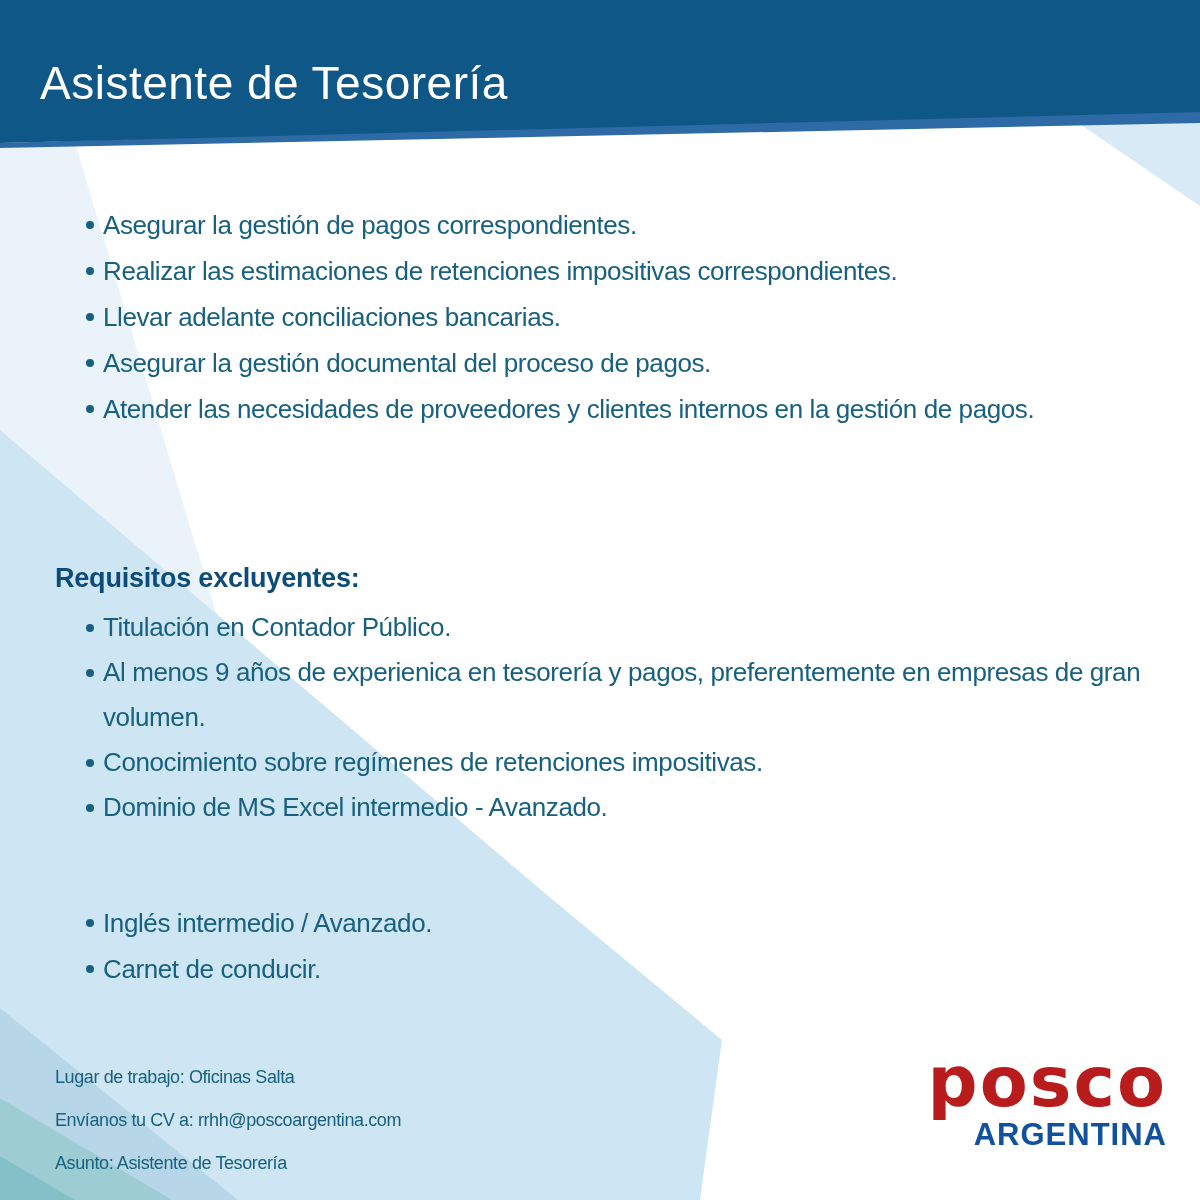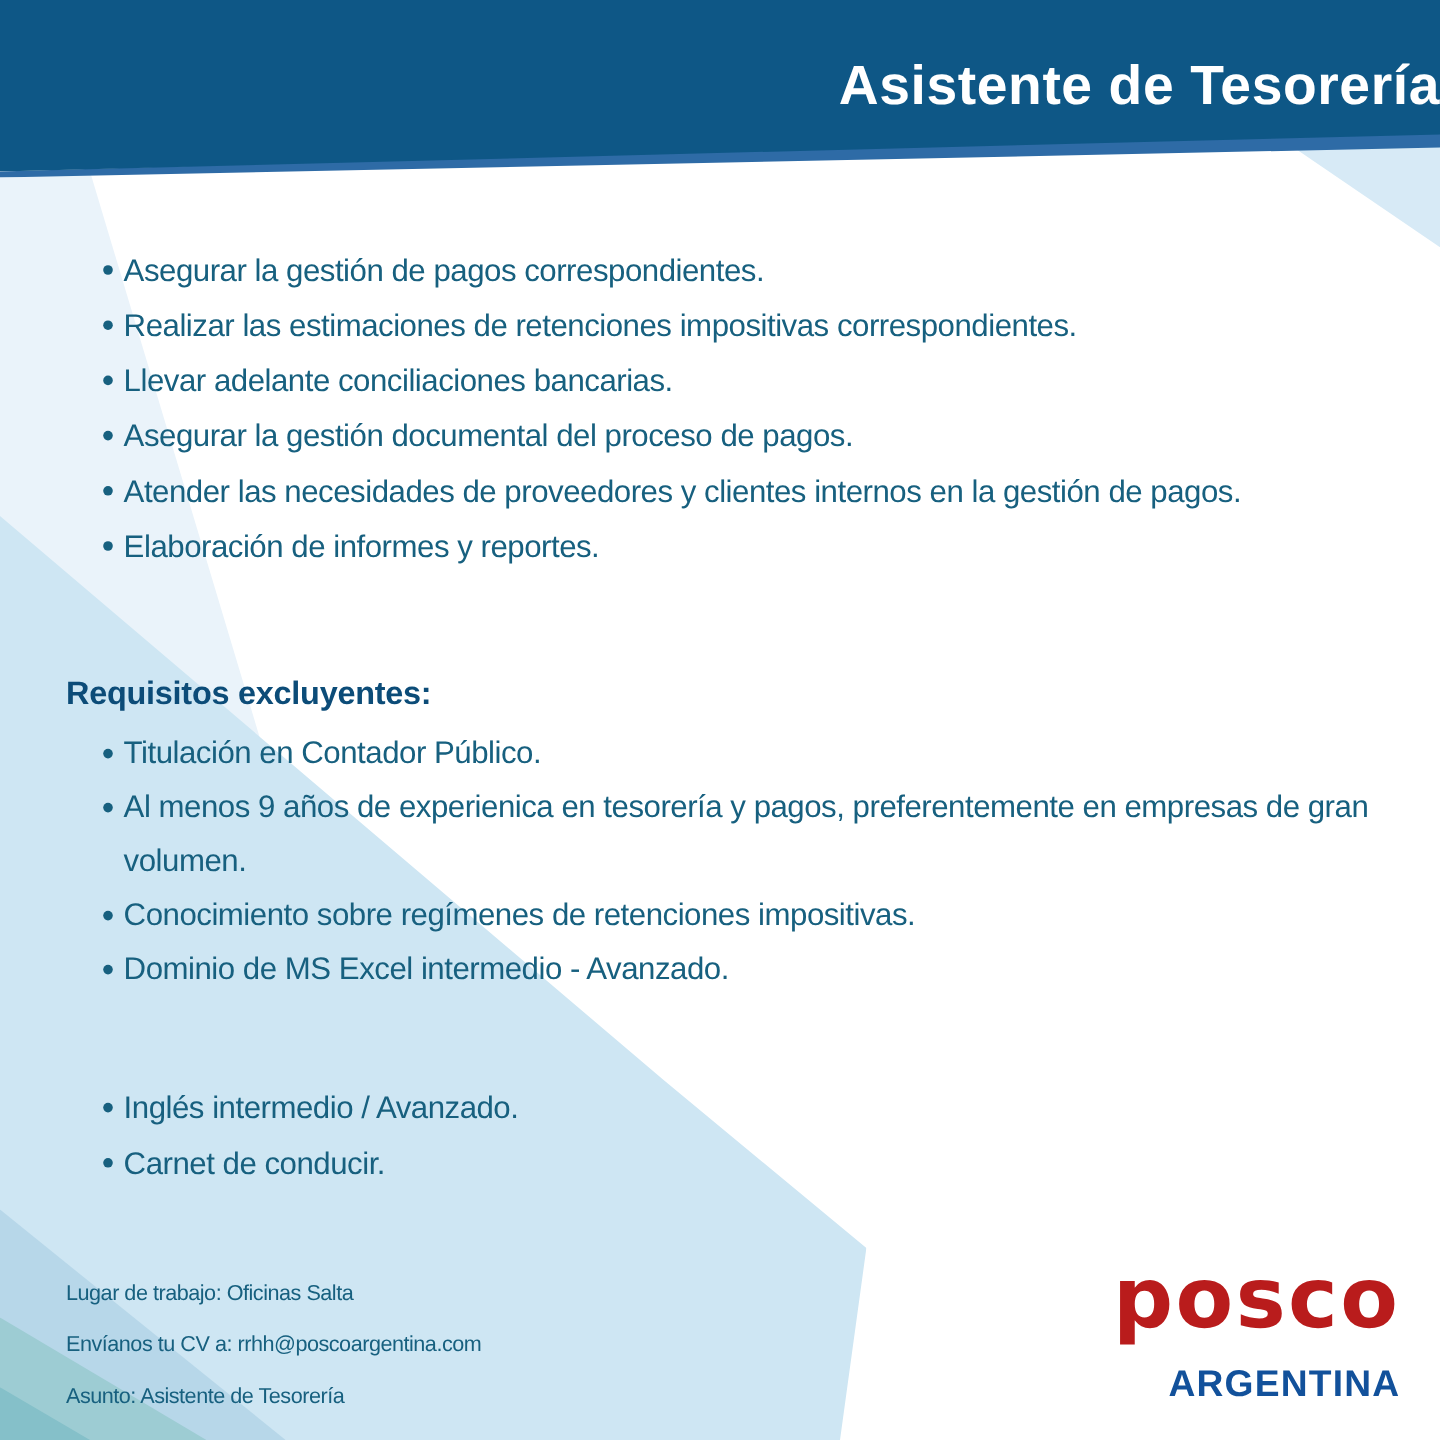--- a/index.html
+++ b/index.html
@@ -12,22 +12,22 @@
   .wash-a{background:#eaf3fa;clip-path:polygon(0px 143px,75px 143px,392px 1200px,0px 1200px);}
   .band-c{background:#cee6f3;clip-path:polygon(0px 430px,553px 900px,722px 1040px,700px 1200px,0px 1200px);}
   .band-d{background:#b7d7e9;clip-path:polygon(0px 1008px,238px 1200px,0px 1200px);}
   .band-e{background:#9dccd3;clip-path:polygon(0px 1098px,172px 1200px,0px 1200px);}
   .band-f{background:#85c0c9;clip-path:polygon(0px 1156px,75px 1200px,0px 1200px);}
   .tri-right{background:#d7eaf6;clip-path:polygon(1068px 116px,1200px 110px,1200px 206px);}
   
   .banner-stripe{background:#2e6ba6;clip-path:polygon(0px 143px,1200px 107px,1200px 123px,0px 148px);}
   .banner{background:#0e5786;clip-path:polygon(0px 0px,1200px 0px,1200px 112px,0px 143px);}
   .title{
-    position:absolute;top:44px;left:0;right:0;margin:0;padding-left:28px;
-    text-align:right;color:#ffffff;font-size:46px;font-weight:700;letter-spacing:0.5px;
+    position:absolute;top:44px;left:0;right:0;margin:12px;padding-left:28px;
+    text-align:left;color:#ffffff;font-size:46px;font-weight:400;letter-spacing:0.5px;
   }
   
   .sec{position:absolute;left:55px;width:1110px;}
   .sec h2{margin:0;font-size:27px;font-weight:700;color:#0c4c78;letter-spacing:-0.2px;line-height:30px;}
   .sec ul{list-style:none;margin:12px 0 0 0;padding:0;}
   .sec li{
     position:relative;padding-left:48px;max-width:1062px;
     color:#17607f;font-size:26px;line-height:46px;letter-spacing:-0.4px;
   }
   .sec.sec2 li{line-height:45px;}
@@ -41,21 +41,21 @@
   
   .footer{position:absolute;left:55px;top:1056px;width:700px;}
   .footer p{margin:0;color:#17607f;font-size:18px;line-height:43px;letter-spacing:-0.4px;}
   
   .logo{position:absolute;right:33px;top:1046px;text-align:right;}
   .logo-word{
     color:#b91c1c;font-size:70px;font-weight:700;line-height:72px;letter-spacing:2px;
     font-family:"DejaVu Sans", sans-serif;
   }
   .logo-sub{
-    color:#12519b;font-size:31px;font-weight:700;line-height:34px;letter-spacing:1px;margin-top:18px;
+    color:#12519b;font-size:31px;font-weight:700;line-height:34px;letter-spacing:1px;margin-top:0;
   }
 </style>
 </head>
 <body>
 
 <div class="page">
 
   <div class="layer wash-a"></div>
   <div class="layer band-c"></div>
   <div class="layer band-d"></div>
@@ -67,21 +67,20 @@
   <div class="layer banner"></div>
   <h1 class="title">Asistente de Tesorería</h1>
 
   <section class="sec sec1">
     <ul>
       <li>Asegurar la gestión de pagos correspondientes.</li>
       <li>Realizar las estimaciones de retenciones impositivas correspondientes.</li>
       <li>Llevar adelante conciliaciones bancarias.</li>
       <li>Asegurar la gestión documental del proceso de pagos.</li>
       <li>Atender las necesidades de proveedores y clientes internos en la gestión de pagos.</li>
-      <li>Elaboración de informes y reportes.</li>
     </ul>
   </section>
 
   <section class="sec sec2">
     <h2>Requisitos excluyentes:</h2>
     <ul>
       <li>Titulación en Contador Público.</li>
       <li>Al menos 9 años de experienica en tesorería y pagos, preferentemente en empresas de gran volumen.</li>
       <li>Conocimiento sobre regímenes de retenciones impositivas.</li>
       <li>Dominio de MS Excel intermedio - Avanzado.</li>

